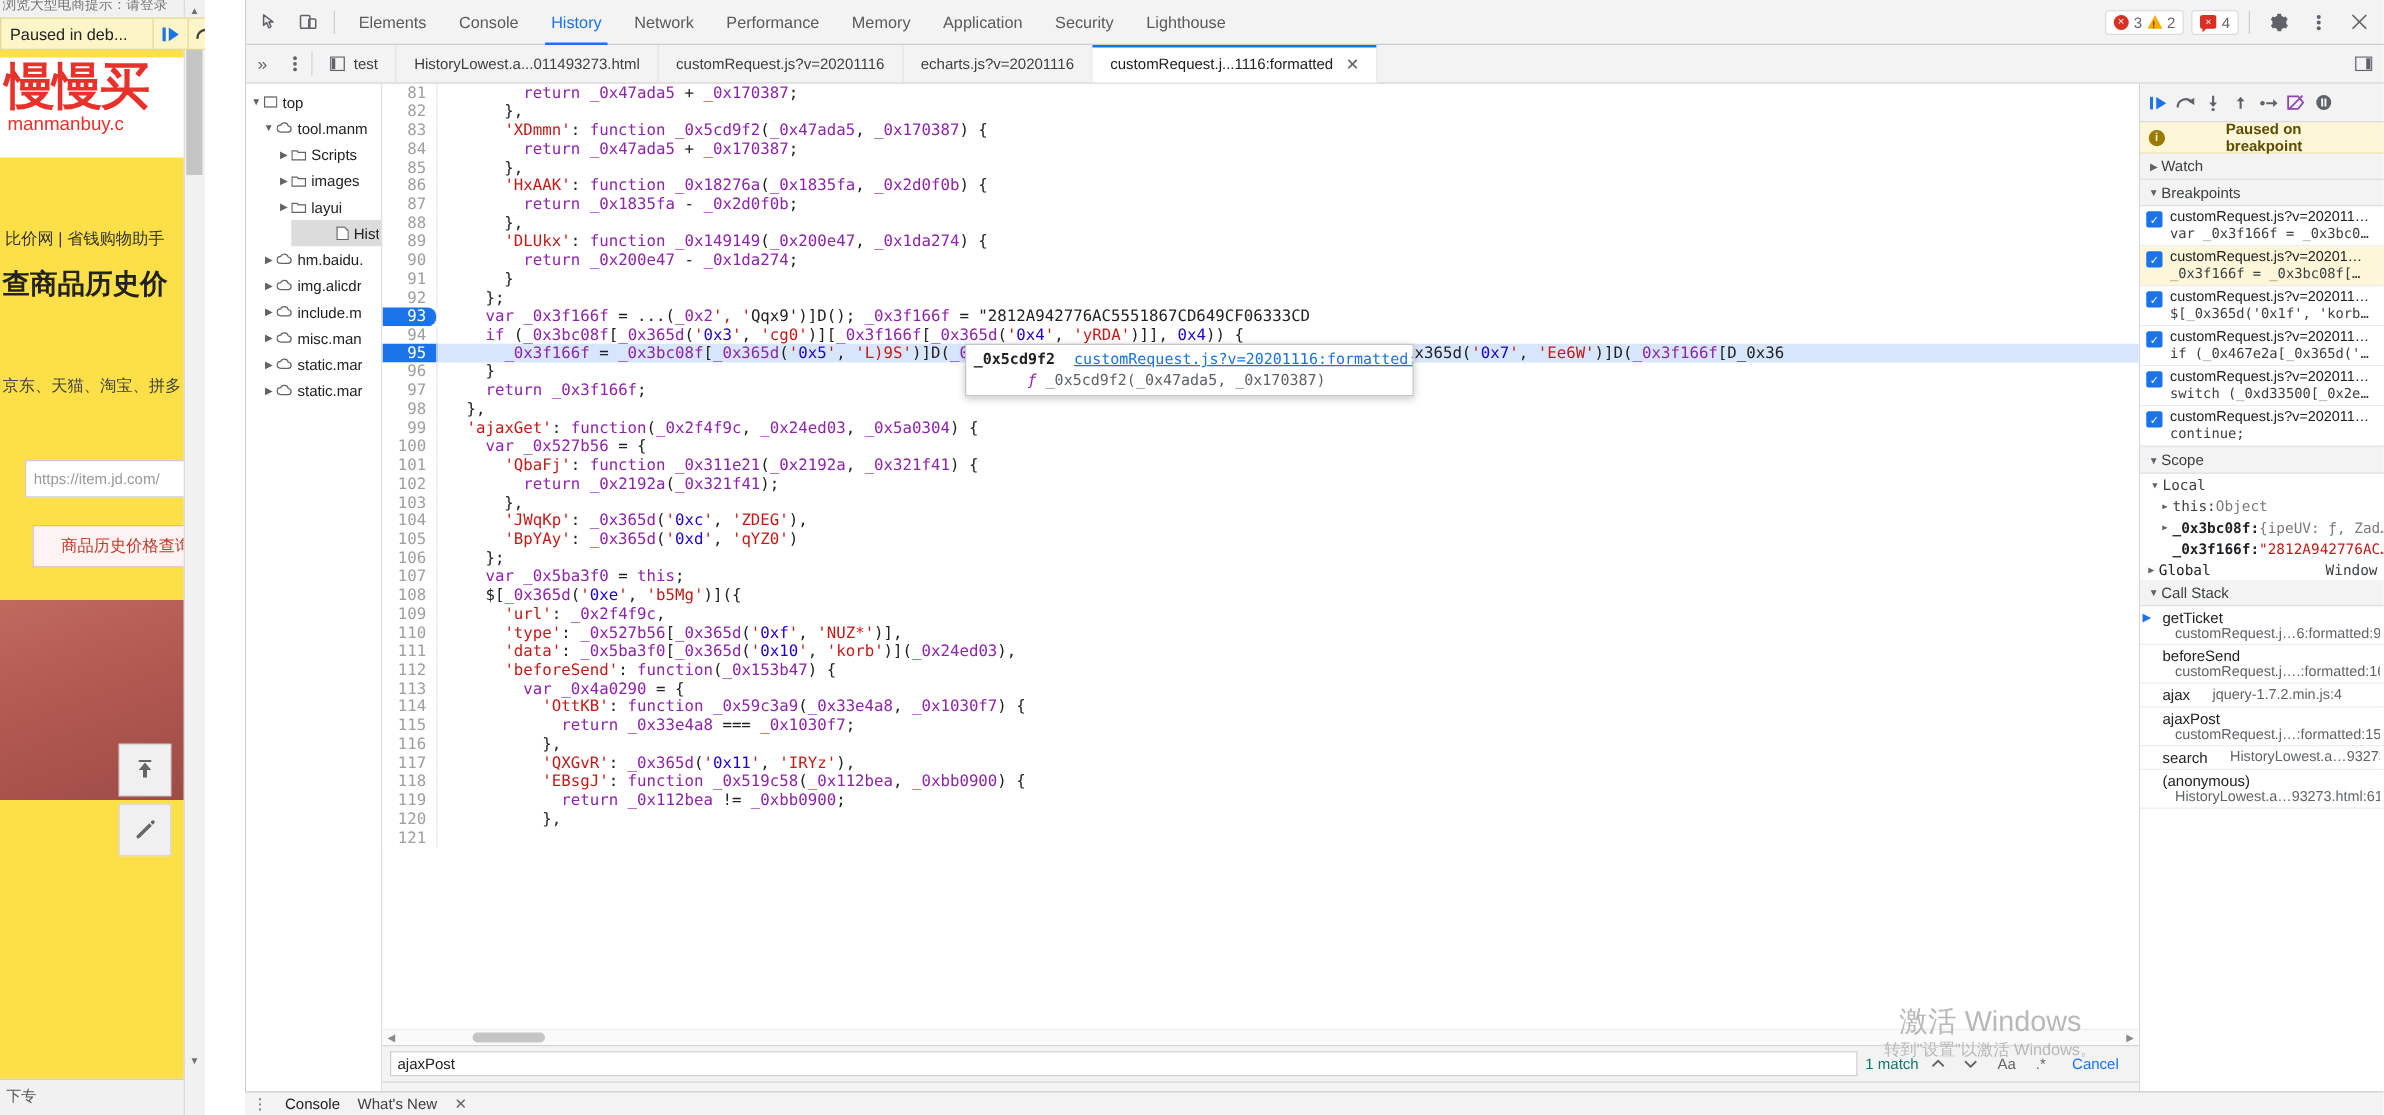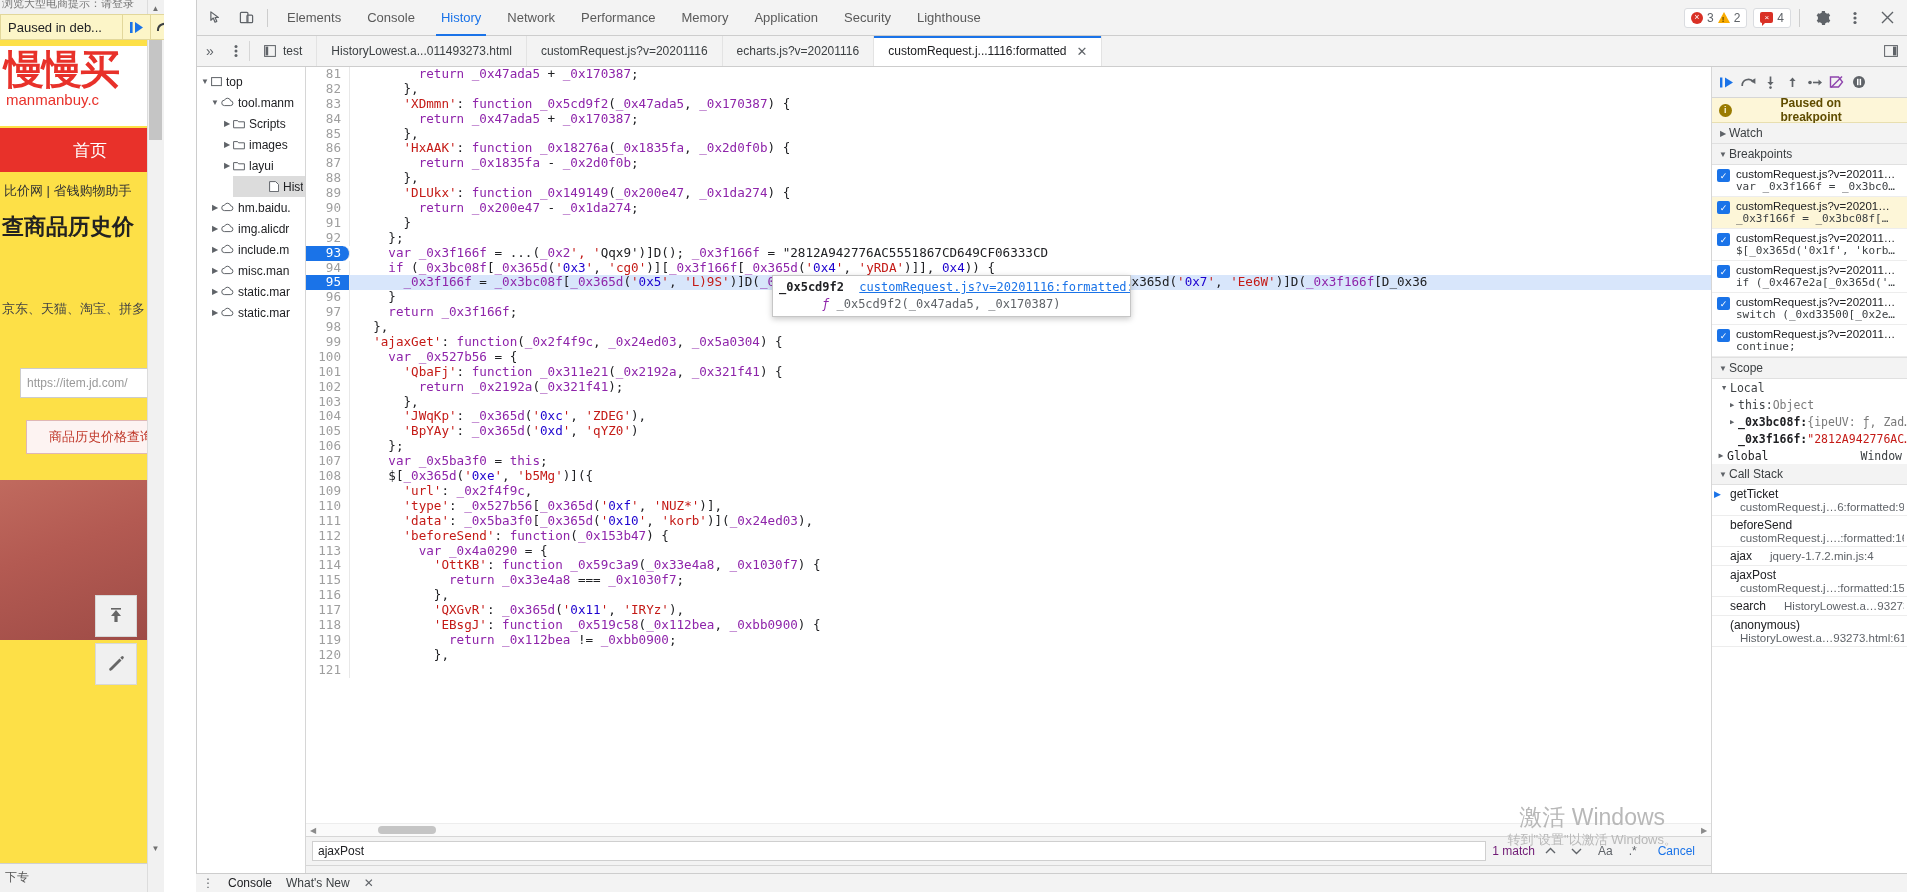--- a/index.html
+++ b/index.html
@@ -114,21 +114,21 @@
 
   .ed-hscroll{height:12px;background:#fafafa;border-top:1px solid #ededed;position:relative;display:flex;align-items:center;}
   .ed-hscroll .arr{width:14px;text-align:center;color:#8b8b8b;font-size:8px;}
   .ed-hscroll .track{flex:1;position:relative;height:12px;}
   .ed-hscroll .th{position:absolute;left:58px;top:2px;width:58px;height:8px;background:#c5c5c5;border-radius:4px;}
 
   
   .searchbar{height:28px;min-height:28px;background:#f3f3f3;border-top:1px solid #d6d6d6;display:flex;align-items:center;padding:0 6px;gap:6px;}
   .searchbar input{flex:1;height:20px;border:1px solid #cfcfcf;background:#fff;font-size:12px;padding:0 5px;box-sizing:border-box;
                    font-family:"Liberation Sans",sans-serif;color:#202124;}
-  .matchcount{font-size:12px;color:#701a75;white-space:nowrap;}
+  .matchcount{font-size:12px;color:#0f766e;white-space:nowrap;}
   .sbtn{width:20px;height:20px;display:flex;align-items:center;justify-content:center;color:#5f6368;font-size:11px;cursor:pointer;}
   .sbtn2{padding:0 5px;height:20px;display:flex;align-items:center;color:#5f6368;font-size:12px;}
   .cancelbtn{font-size:12px;color:#1a73e8;padding:0 10px;cursor:pointer;}
 
   .statusbar{height:26px;min-height:26px;background:#f3f3f3;border-top:1px solid #d6d6d6;display:flex;align-items:center;
              padding:0 10px;font-size:12px;color:#3c4043;}
   .statusbar .cov{margin-left:auto;color:#5f6368;padding-right:8px;}
 
   
   .dbg{width:196px;min-width:196px;border-left:1px solid #d6d6d6;background:#fff;display:flex;flex-direction:column;overflow:hidden;}
@@ -213,21 +213,20 @@
             <path d="M2 11 A6.5 6.5 0 0 1 14 7" stroke="#3c4043" stroke-width="2" fill="none"></path>
             <path d="M15.6 3 L15.6 9.4 L10.4 6.2 Z" fill="#3c4043"></path>
           </svg>
       </div>
     </div>
 
     <div class="bg-logo">
       <div class="zh">慢慢买</div>
       <div class="dm">manmanbuy.c</div>
     </div>
-    <div class="bg-nav">首页</div>
     <div class="bg-row1">比价网 | 省钱购物助手</div>
     <div class="bg-h1">查商品历史价</div>
     <div class="bg-sub">京东、天猫、淘宝、拼多</div>
     <div class="bg-input">https://item.jd.com/</div>
     <div class="bg-btn">商品历史价格查询</div>
     <div class="bg-banner"></div>
 
     <div class="bg-fab">
       <svg width="20" height="20" viewBox="0 0 20 20">
           <path d="M10 4 L15 10 L11.6 10 L11.6 16 L8.4 16 L8.4 10 L5 10 Z" fill="#666"></path>

